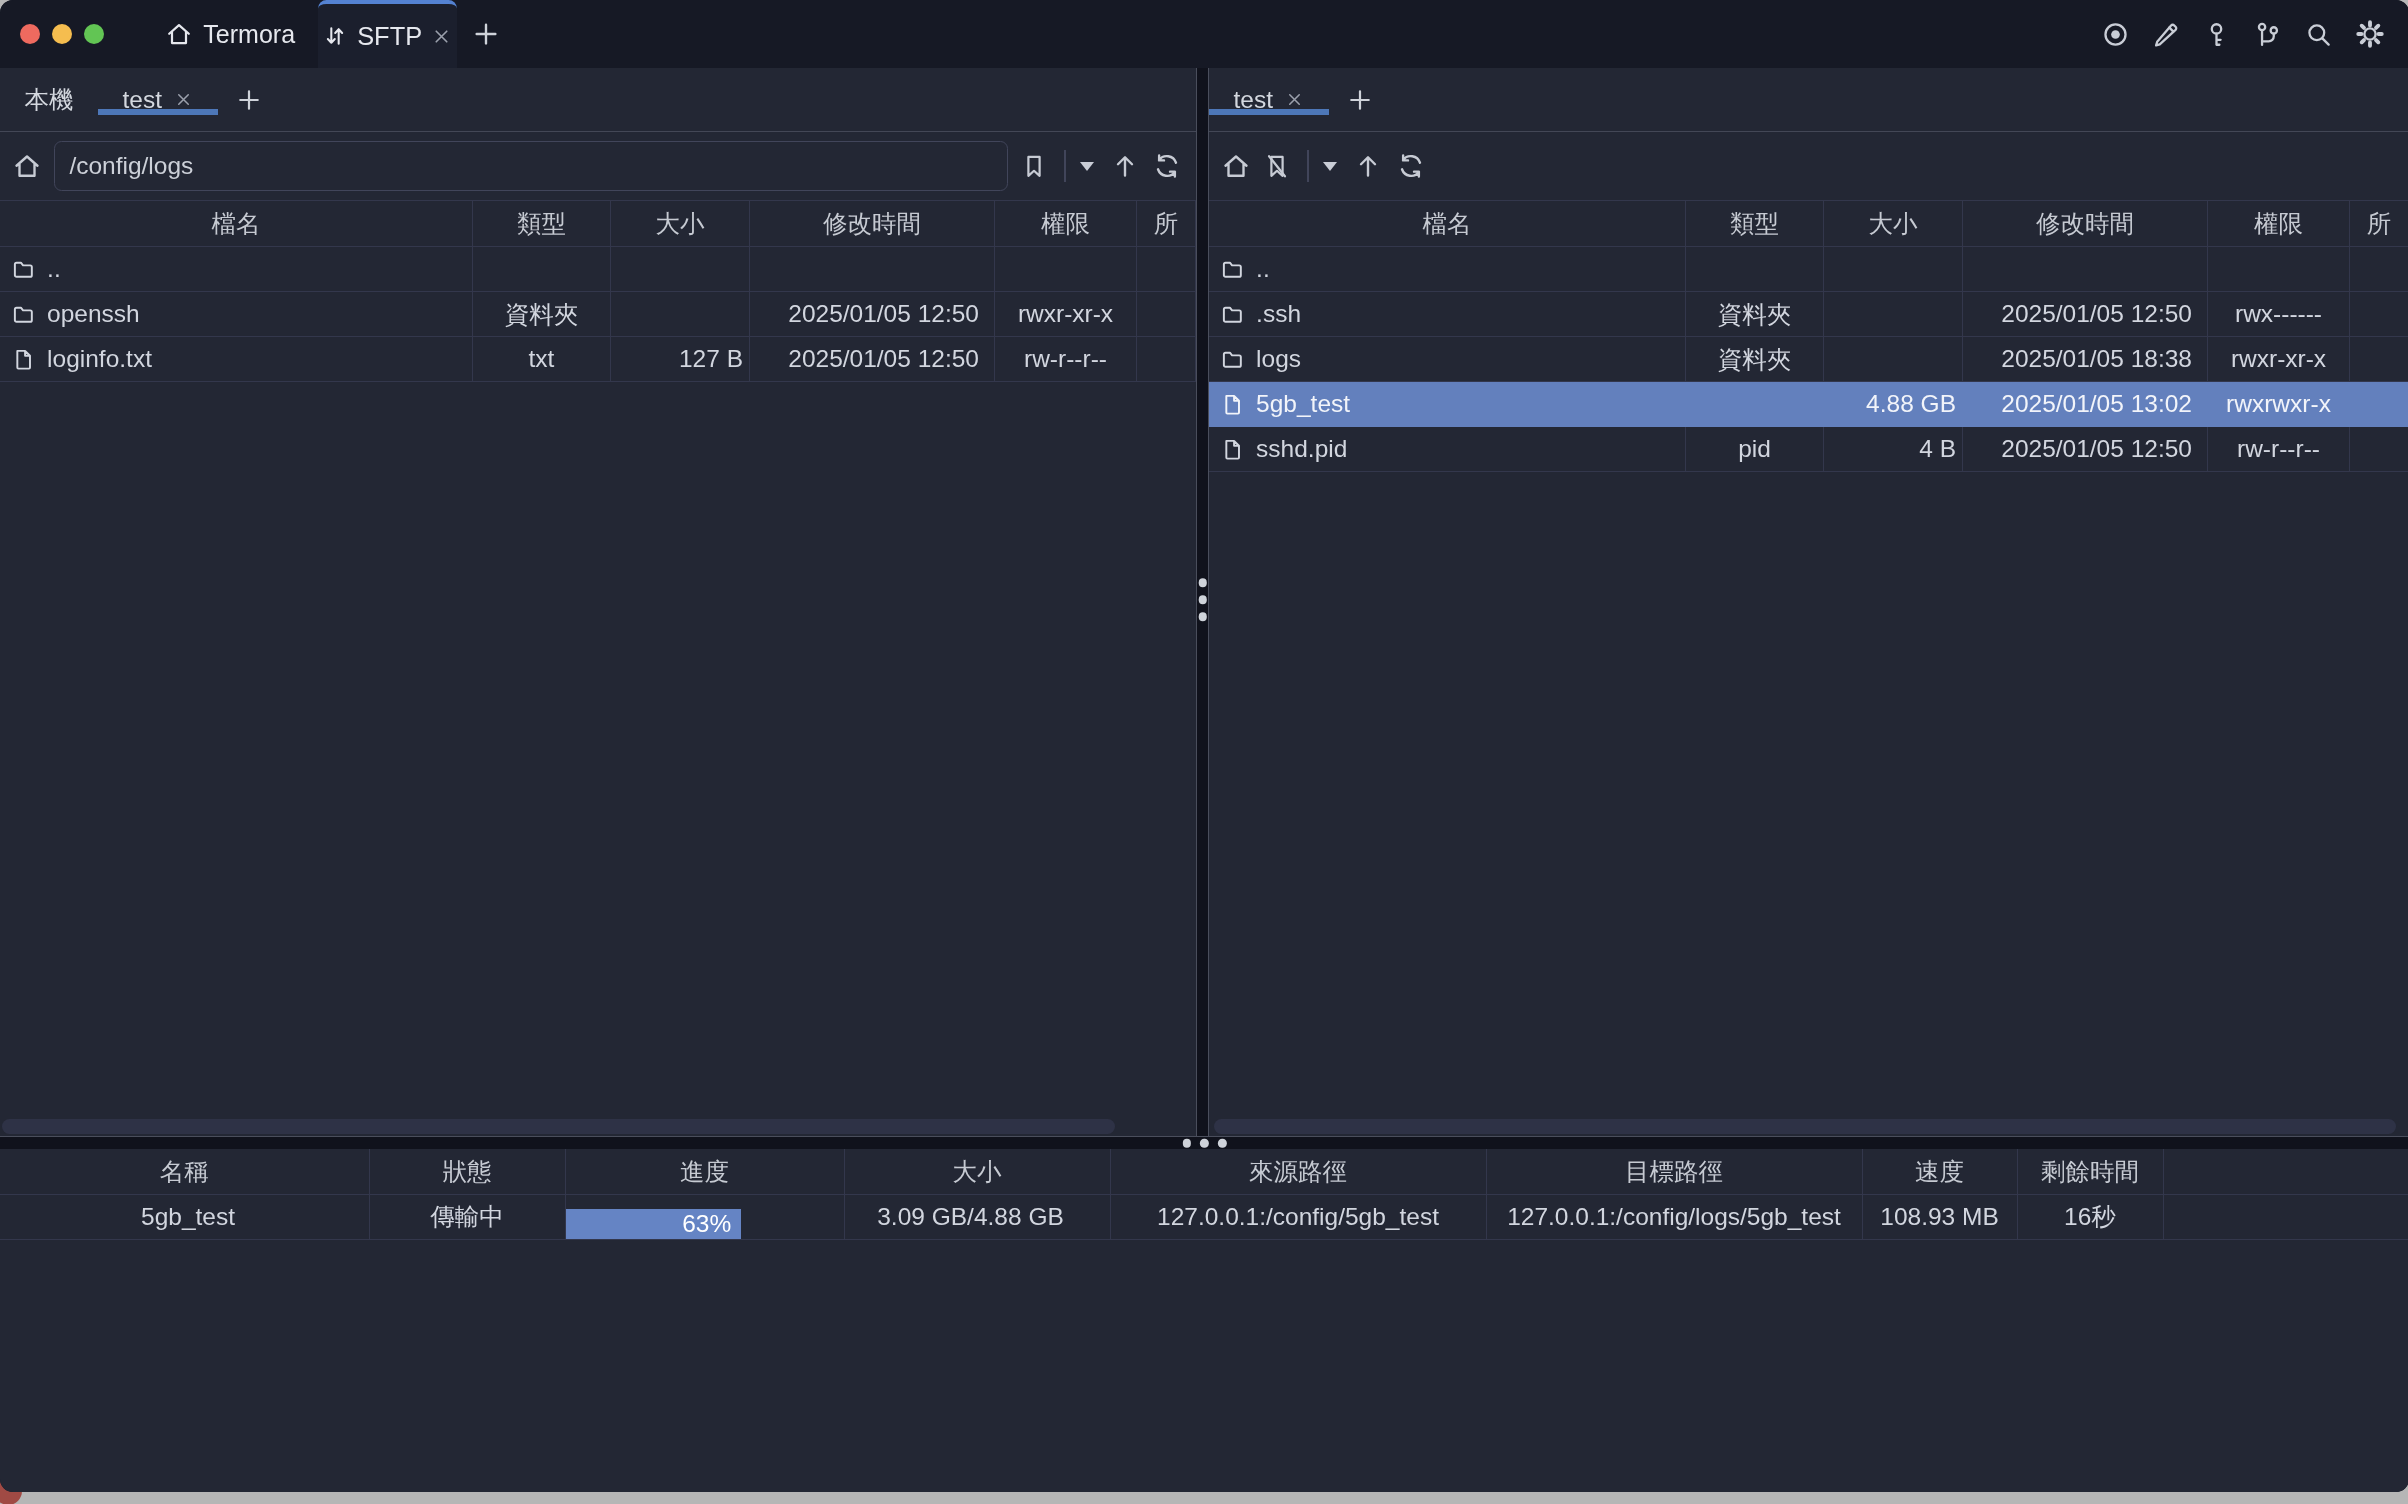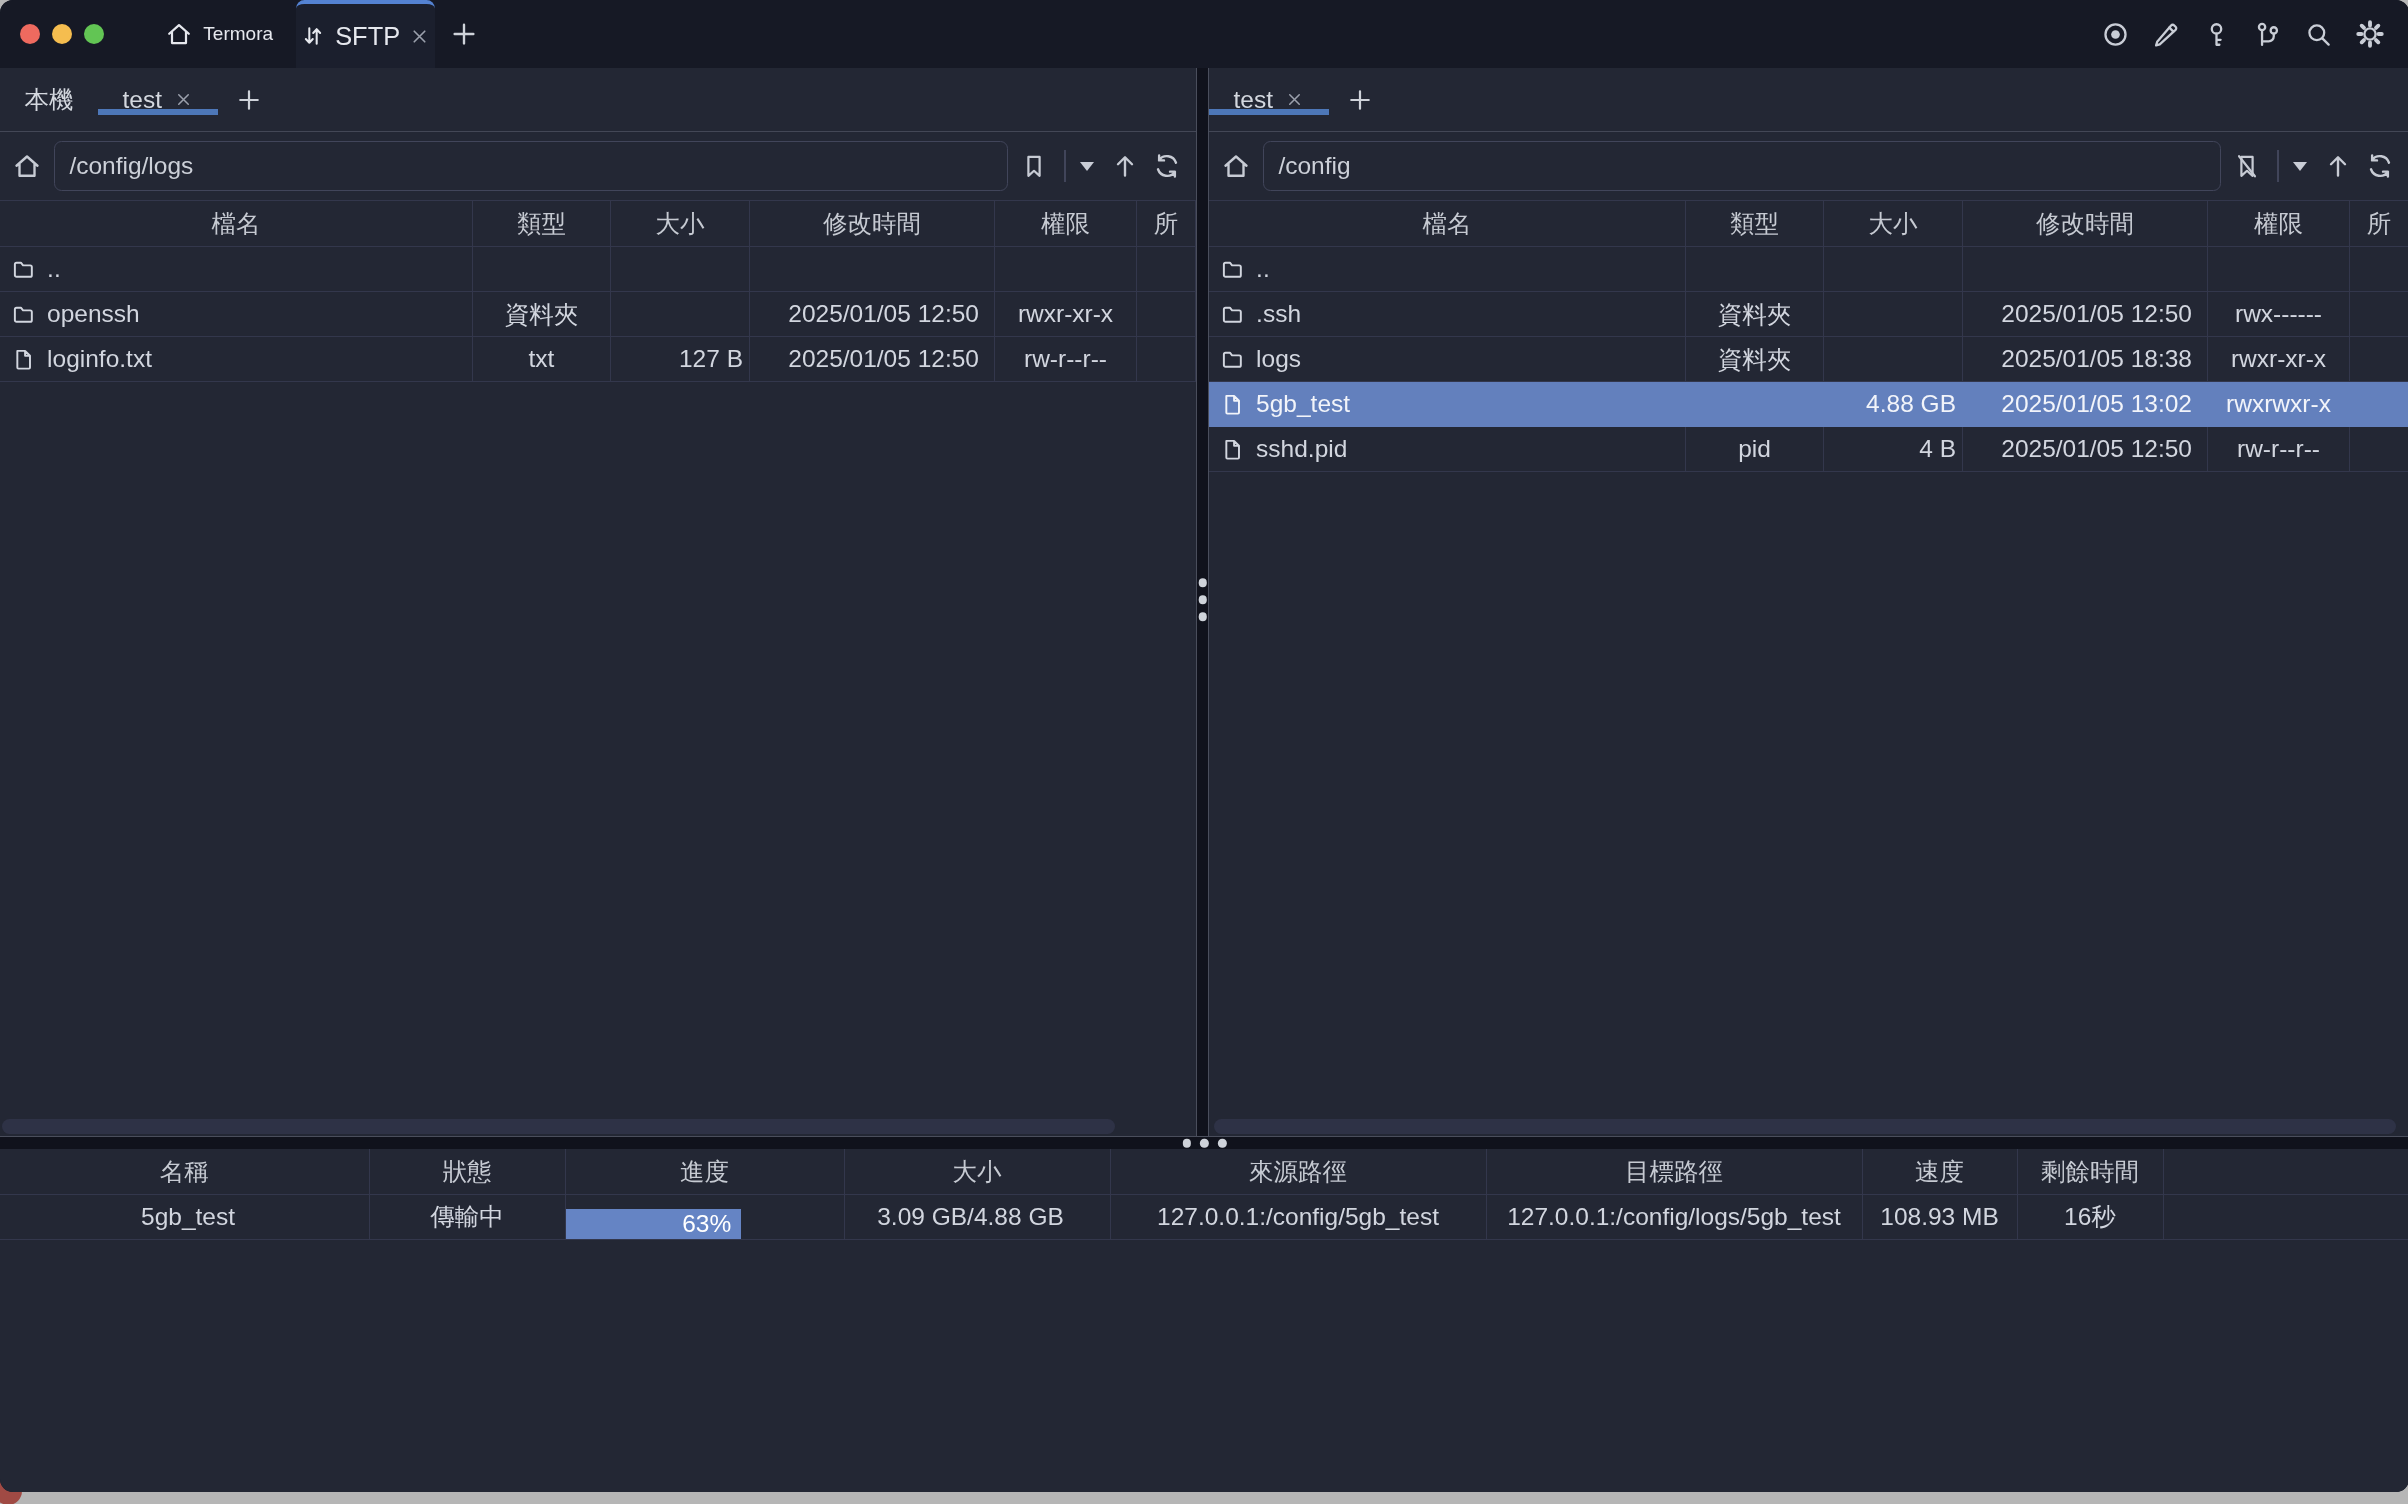--- a/index.html
+++ b/index.html
@@ -20,21 +20,21 @@
     font-size: 24.5px;
   }
   svg.icon { display:block; stroke: currentColor; fill: none; stroke-width: 1.9; stroke-linecap: round; stroke-linejoin: round; }
   .dim { color: #c7cbd4; }
 
   
   .titlebar { height: 68px; display: flex; align-items: stretch; background: #161925; position: relative; }
   .lights { display:flex; align-items:center; gap:12.2px; padding-left:20px; }
   .light { width:20px; height:20px; border-radius:50%; }
   .light.red{ background:#ee6a5f; } .light.yellow{ background:#f5bd4f; } .light.green{ background:#62c554; }
-  .app-tab { display:flex; align-items:center; gap:10.4px; margin-left:38px; padding:0 22.6px; color:#e6e8ee; font-size:19px; }
+  .app-tab { display:flex; align-items:center; gap:10.4px; margin-left:38px; padding:0 22.6px; color:#e6e8ee; font-size:25px; }
   .sftp-tab { width:139px; display:flex; align-items:center; justify-content:center; gap:9.4px;
     background:#1b1f2d; border-top:4.7px solid #5482d2; border-radius:8.5px 8.5px 0 0; color:#e6e8ee; font-size:25.4px; }
   .sftp-tab .tab-close { color:#9ba0ac; }
   .tab-plus { width:58px; display:flex; align-items:center; justify-content:center; color:#cfd3da; cursor:default; }
   .titlebar-icons { margin-left:auto; display:flex; align-items:center; gap:21.7px; padding-right:24.5px; color:#c9cdd6; }
 
   
   .panes { display:flex; height:1068px; }
   .pane { background:#232734; display:flex; flex-direction:column; position:relative; overflow:hidden; }
   .pane.left { width:1196px; }
@@ -279,21 +279,20 @@
 <div class="pane-tab-plus">
           <svg class="icon" width="28" height="28" viewBox="0 0 24 24">
               <path d="M12 4.5v15M4.5 12h15"></path>
             </svg>
         </div>
       </div>
       <div class="pathbar">
         <svg class="icon dim" width="30" height="30" viewBox="0 0 24 24">
             <path d="M3.6 11.8 12 4.4l8.4 7.4M6 10v9.8h12V10"></path>
           </svg>
-        <input class="path-input" type="text" value="/config" style="">
         <svg class="icon dim" width="28" height="28" viewBox="0 0 24 24">
             <path d="M7.2 4.2h9.6v16.2l-4.8-4.3-4.8 4.3Z"></path>
             <path class="bm-slash" style="" d="M5.2 3.6 18.8 20.8"></path>
           </svg>
         <span class="split"></span>
         <span class="caret"></span>
         <svg class="icon dim" width="30" height="30" viewBox="0 0 24 24">
             <path d="M12 19.6V5.2M6.4 10.6 12 5l5.6 5.6"></path>
           </svg>
         <svg class="icon dim" width="30" height="30" viewBox="0 0 24 24">

